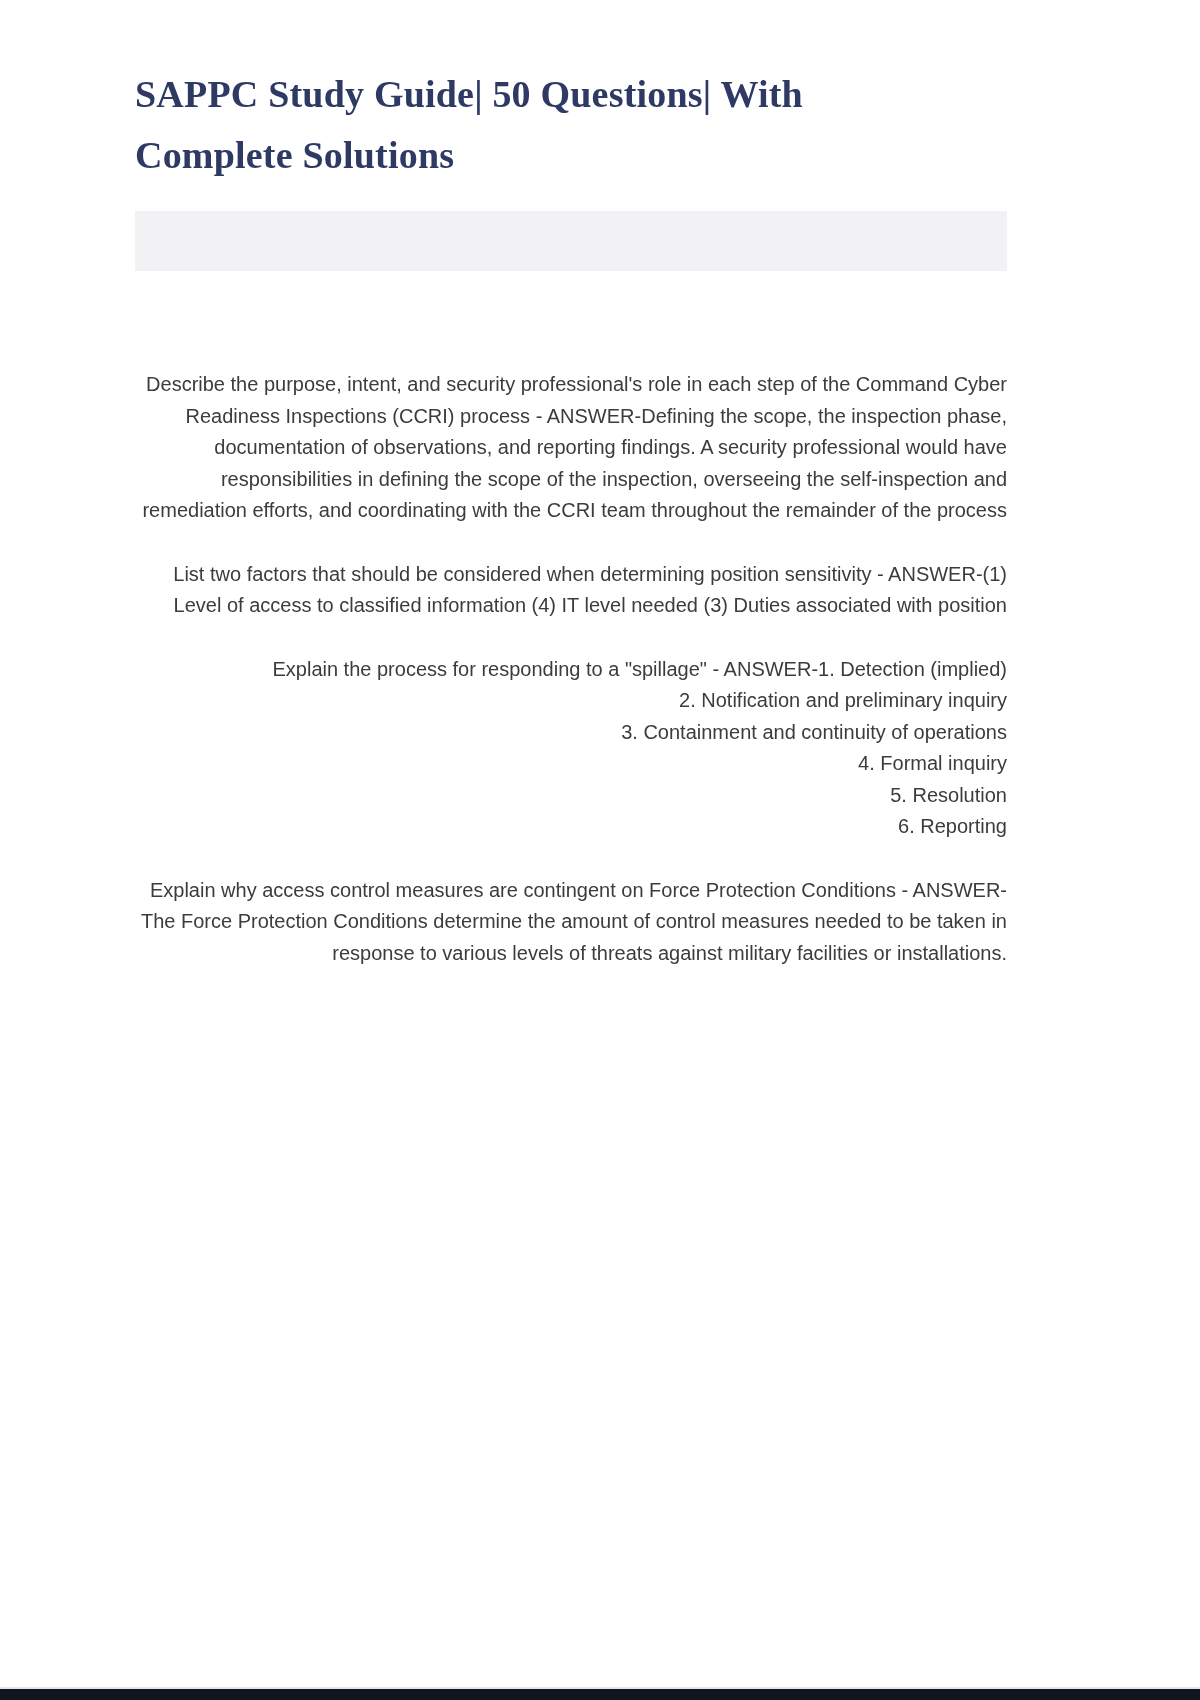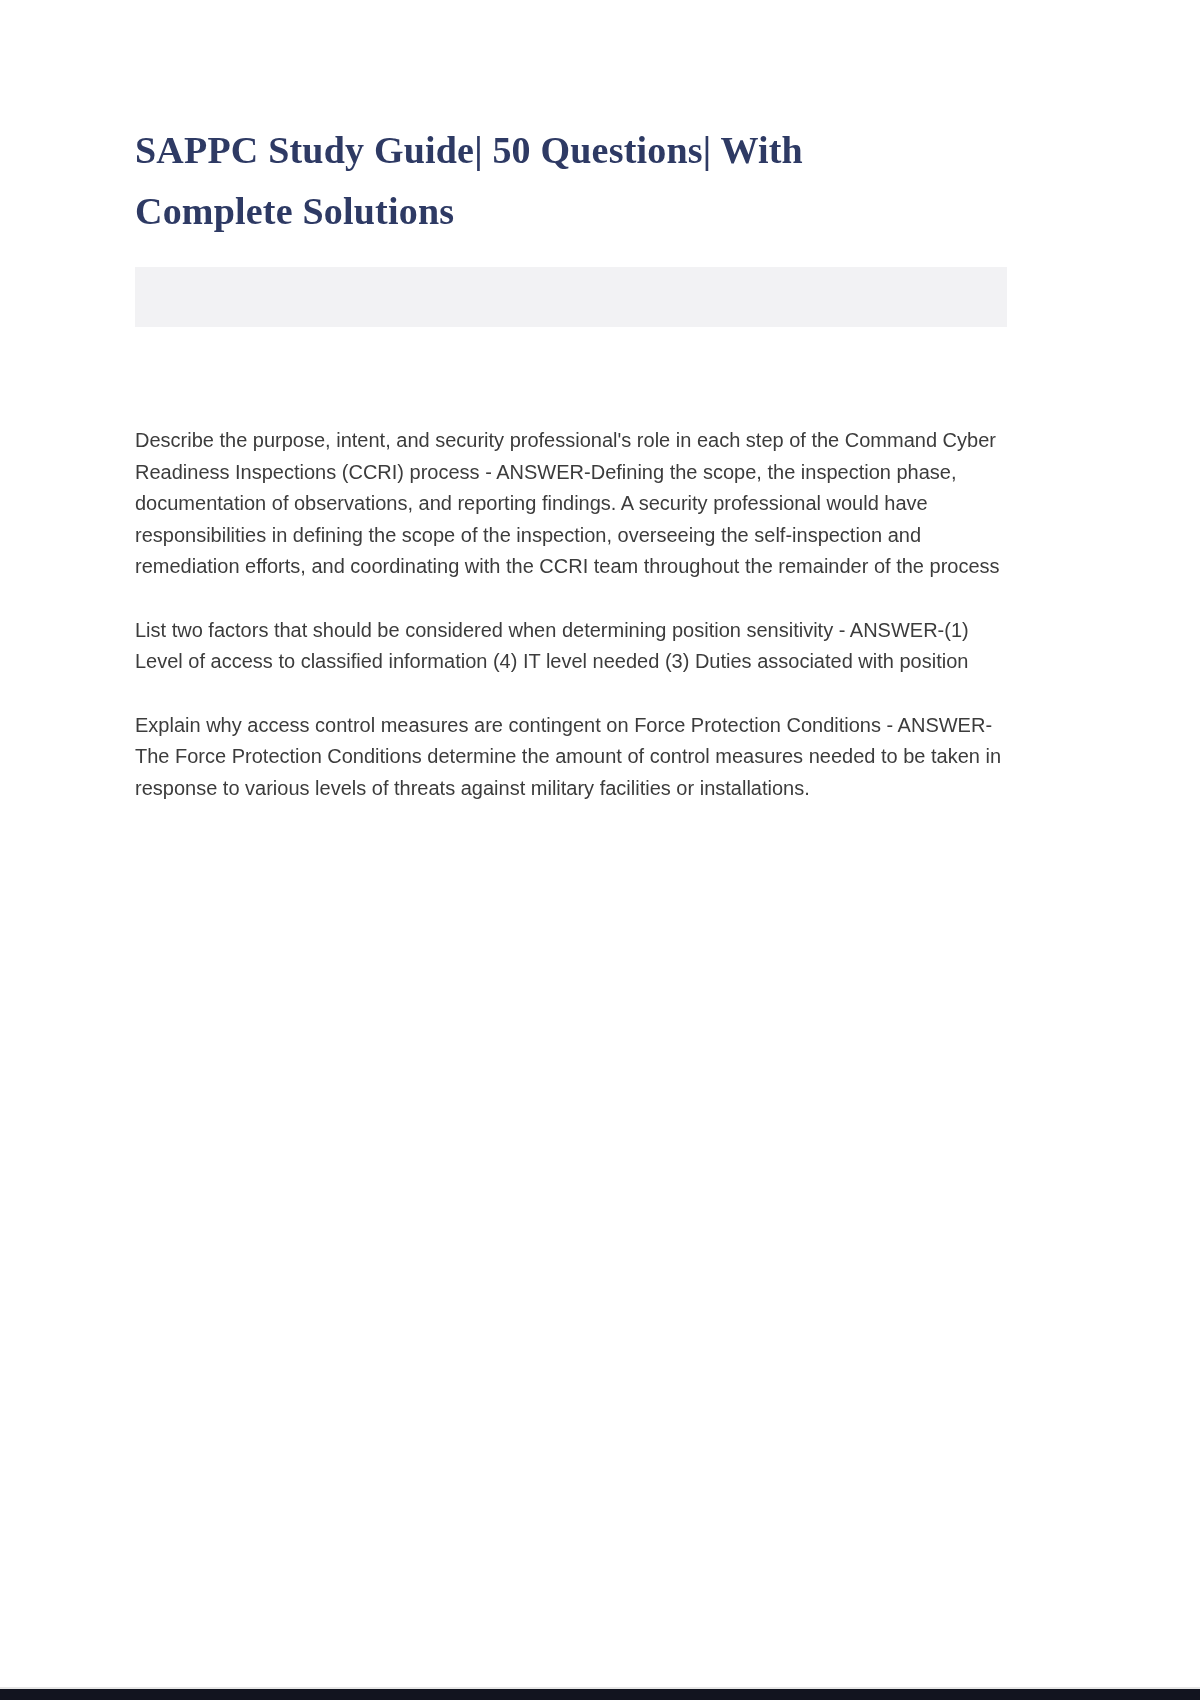--- a/index.html
+++ b/index.html
@@ -17,21 +17,21 @@
     font-family: "Liberation Sans", sans-serif;
   }
   .content {
     position: absolute;
     left: 135px;
     top: 0;
     width: 872px;
   }
   .doc-title {
     margin: 0;
-    padding-top: 120px;
+    padding-top: 64px;
     font-family: "Liberation Serif", serif;
     font-weight: 700;
     font-size: 38px;
     line-height: 61px;
     color: #2e3a64;
     letter-spacing: 0.2px;
   }
   .placeholder-block {
     margin-top: 25px;
     width: 872px;
@@ -40,20 +40,21 @@
   }
   .doc-body {
     margin-top: 98px;
   }
   .doc-body p {
     margin: 0 0 32px 0;
     font-size: 20px;
     line-height: 31.5px;
     color: #3c3c3c;
     white-space: pre-line;
+    text-align: right;
   }
   .footer-bar {
     position: absolute;
     left: 0;
     bottom: 0;
     width: 100%;
     height: 13px;
     background: #12141f;
     border-top: 2px solid #e6e6e6;
   }
@@ -64,19 +65,25 @@
 <div class="page">
   <div class="content">
 
     <h1 class="doc-title"><span>SAPPC Study Guide| 50 Questions| With</span><br><span>Complete Solutions</span></h1>
 
     <div class="placeholder-block"></div>
 
     <div class="doc-body">
       <p>Describe the purpose, intent, and security professional's role in each step of the Command Cyber Readiness Inspections (CCRI) process - ANSWER-Defining the scope, the inspection phase, documentation of observations, and reporting findings. A security professional would have responsibilities in defining the scope of the inspection, overseeing the self-inspection and remediation efforts, and coordinating with the CCRI team throughout the remainder of the process</p>
       <p>List two factors that should be considered when determining position sensitivity - ANSWER-(1) Level of access to classified information (4) IT level needed (3) Duties associated with position</p>
+      <p>Explain the process for responding to a "spillage" - ANSWER-1. Detection (implied)
+2. Notification and preliminary inquiry
+3. Containment and continuity of operations
+4. Formal inquiry
+5. Resolution
+6. Reporting</p>
       <p>Explain why access control measures are contingent on Force Protection Conditions - ANSWER-The Force Protection Conditions determine the amount of control measures needed to be taken in response to various levels of threats against military facilities or installations.</p>
     </div>
 
   </div>
 
   <div class="footer-bar"></div>
 </div>
 
 </body></html>

